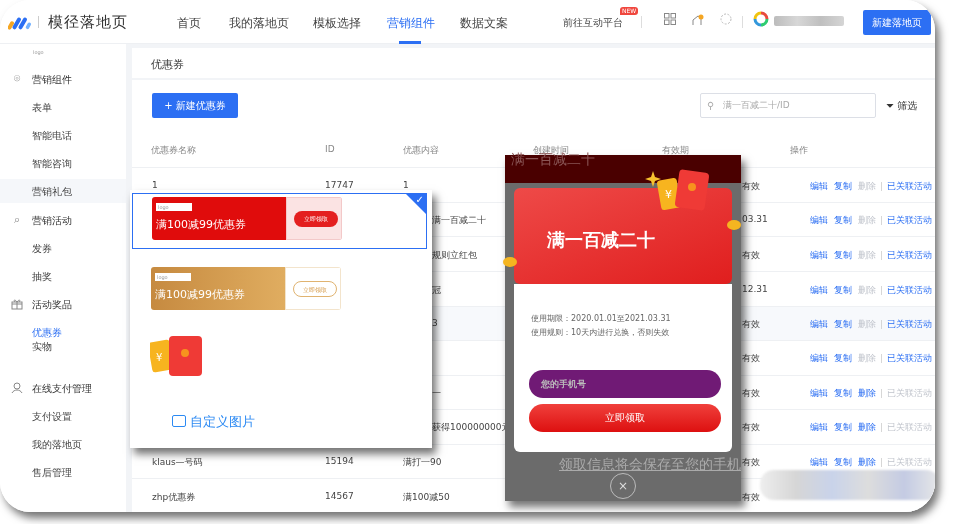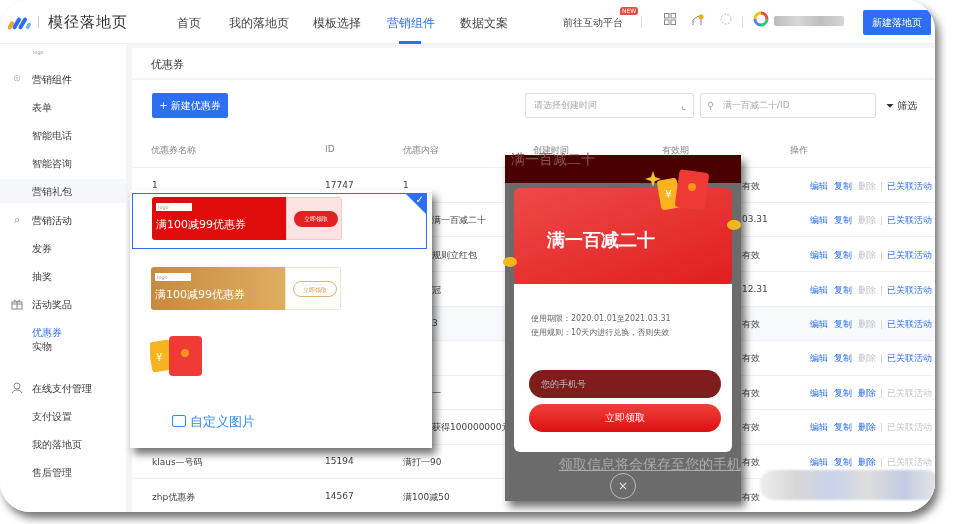--- a/index.html
+++ b/index.html
@@ -21,21 +21,21 @@
   .sidebar { position: absolute; left: 0; top: 44px; width: 126px; height: 468px; background: #fff; }
   .sb-group { position: absolute; left: 32px; font-size: 10px; color: #333; }
   .sb-gicon { position: absolute; left: 10px; width: 14px; height: 14px; color: #888; font-size: 11px; text-align: center; }
   .sb-item { position: absolute; left: 32px; font-size: 10px; color: #444; }
   .sb-item.active { color: #2c6ff3; }
   .sb-hl { position: absolute; left: 0; top: 135px; width: 126px; height: 24px; background: #f5f7fa; }
   .main-bg { position: absolute; left: 126px; top: 44px; width: 809px; height: 468px; background: #f2f4f7; }
   .card-top { position: absolute; left: 132px; top: 48px; width: 803px; height: 30px; background: #fff; }
   .page-title { position: absolute; left: 151px; top: 57px; font-size: 11px; color: #333; }
   .card-main { position: absolute; left: 132px; top: 80px; width: 803px; height: 432px; background: #fff; }
-  .new-btn { position: absolute; left: 152px; top: 93px; width: 76px; height: 25px; background: #2c6ff3; color: #fff; font-size: 10px; border-radius: 2px; text-align: center; line-height: 25px; }
+  .new-btn { position: absolute; left: 152px; top: 93px; width: 86px; height: 25px; background: #2c6ff3; color: #fff; font-size: 10px; border-radius: 2px; text-align: center; line-height: 25px; }
   .date-input { position: absolute; left: 525px; top: 93px; width: 169px; height: 25px; border: 1px solid #dcdfe6; border-radius: 2px; font-size: 9px; color: #aaa; padding-left: 8px; line-height: 23px; }
   .date-icon { position: absolute; right: 7px; top: 0; color: #888; font-size: 10px; }
   .search-input { position: absolute; left: 700px; top: 93px; width: 176px; height: 25px; border: 1px solid #dcdfe6; border-radius: 2px; font-size: 9px; color: #aaa; padding-left: 22px; line-height: 23px; }
   .search-icon { position: absolute; left: 6px; top: 0; color: #aaa; font-size: 10px; }
   .filter { position: absolute; left: 886px; top: 99px; font-size: 10px; color: #333; }
   .th { position: absolute; top: 144px; font-size: 9px; color: #888; }
   .row-line { position: absolute; left: 132px; width: 803px; height: 1px; background: #eef0f3; }
   .cell { position: absolute; font-size: 9px; color: #444; white-space: nowrap; }
   .ops { position: absolute; left: 793px; font-size: 9px; white-space: nowrap; margin-left: 17px; }
   .ops .b { color: #2c6ff3; margin-right: 6px; }
@@ -60,21 +60,21 @@
   .custom-icon { display: inline-block; width: 14px; height: 12px; border: 1.5px solid #2c8af3; border-radius: 2px; vertical-align: -1px; margin-right: 4px; position: relative; }
   
   .preview { position: absolute; left: 505px; top: 155px; width: 236px; height: 346px; background: #6b6b6b; box-shadow: 4px 6px 8px rgba(0,0,0,0.55); }
   .preview-top { position: absolute; left: 0; top: 0; width: 236px; height: 28px; background: #4a0000; }
   .preview-top-text { position: absolute; left: 6px; top: -4px; font-size: 14px; color: #8a5555; }
   .pv-card { position: absolute; left: 9px; top: 33px; width: 218px; height: 96px; border-radius: 6px; background: linear-gradient(160deg, #ee4a48, #e01e1e); }
   .pv-tag { position: absolute; left: 30px; top: 47px; width: 38px; height: 10px; background: #fff; font-size: 5px; color: #999; line-height: 10px; padding-left: 3px; }
   .pv-title { position: absolute; left: 42px; top: 73px; font-size: 18px; font-weight: bold; color: #fff; }
   .pv-body { position: absolute; left: 9px; top: 129px; width: 218px; height: 168px; background: #fff; border-radius: 0 0 6px 6px; }
   .pv-line { position: absolute; left: 26px; font-size: 8px; color: #666; white-space: nowrap; }
-  .pv-phone { position: absolute; left: 24px; top: 370px; width: 192px; height: 28px; background: #7f1d1d; border-radius: 14px; font-size: 9px; color: #bbb; padding-left: 12px; line-height: 28px; }
+  .pv-phone { position: absolute; left: 24px; top: 370px; width: 192px; height: 28px; background: #701a75; border-radius: 14px; font-size: 9px; color: #bbb; padding-left: 12px; line-height: 28px; font-weight: bold; }
   .pv-claim { position: absolute; left: 24px; top: 404px; width: 192px; height: 28px; background: linear-gradient(180deg, #f0403c, #dd1010); border-radius: 14px; font-size: 10px; color: #fff; text-align: center; line-height: 28px; }
   .pv-note { position: absolute; left: 34px; top: 456px; font-size: 14px; color: #aaa; white-space: nowrap; text-decoration: underline; }
   .pv-close { position: absolute; left: 610px; top: 473px; width: 26px; height: 26px; border: 1px solid #bbb; border-radius: 50%; color: #ddd; font-size: 12px; text-align: center; line-height: 24px; }
   .coin { position: absolute; width: 14px; height: 10px; border-radius: 50%; background: #f5b520; }
   .blur-box { position: absolute; left: 760px; top: 470px; width: 180px; height: 30px; border-radius: 14px; background: linear-gradient(90deg, #eee, #d6d6d6, #c9d3ea, #ddd, #c4cbe3, #e8e8e8); filter: blur(1px); }
 </style>
 </head>
 <body>
 
 <div class="app">
@@ -168,24 +168,20 @@
   <div class="sb-item" style="top:410px">支付设置</div>
   <div class="sb-item" style="top:438px">我的落地页</div>
   <div class="sb-item" style="top:466px">售后管理</div>
 
   <div class="main-bg"></div>
   <div class="card-top"></div>
   <div class="page-title">优惠券</div>
   <div class="card-main"></div>
 
   <div class="new-btn">+ 新建优惠券</div>
-  <div class="date-input">
-    <span>请选择创建时间</span>
-    <span class="date-icon">⌞</span>
-  </div>
   <div class="search-input">
     <span class="search-icon">⚲</span>
     <span>满一百减二十/ID</span>
   </div>
   <div class="filter">
     <span>⏷</span>
     <span>筛选</span>
   </div>
 
   <div class="th" style="left:151px">优惠券名称</div>

